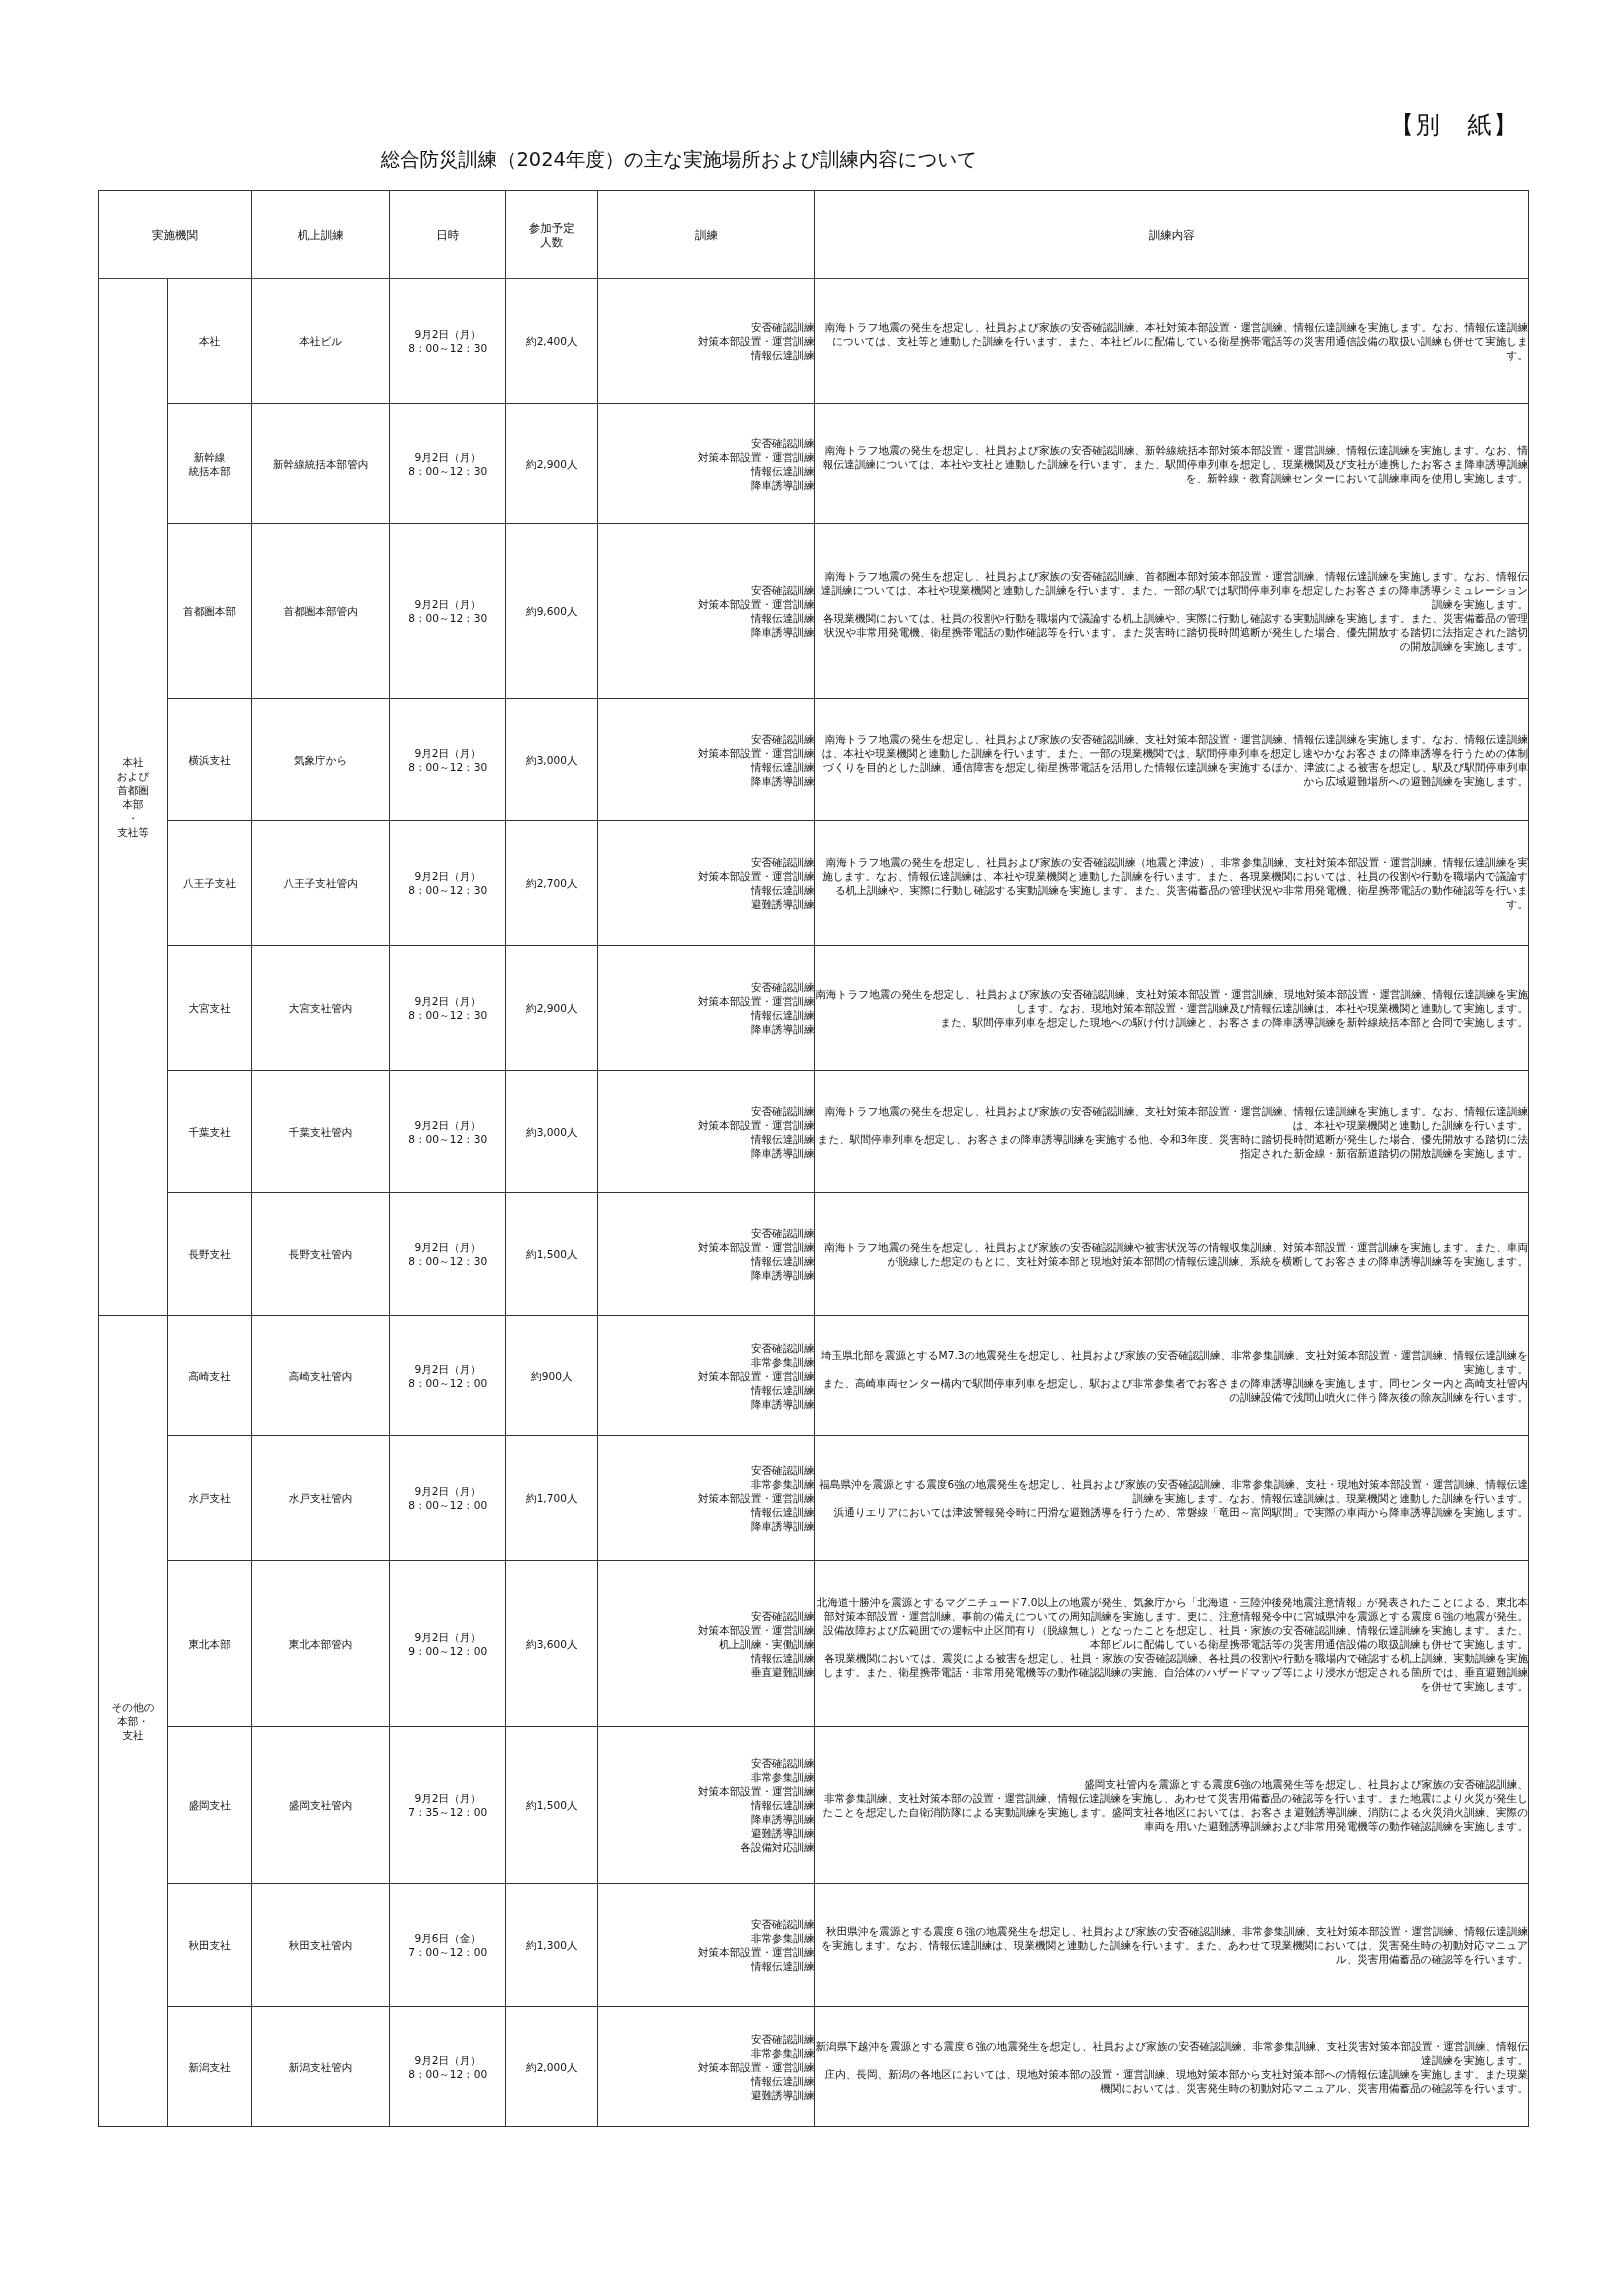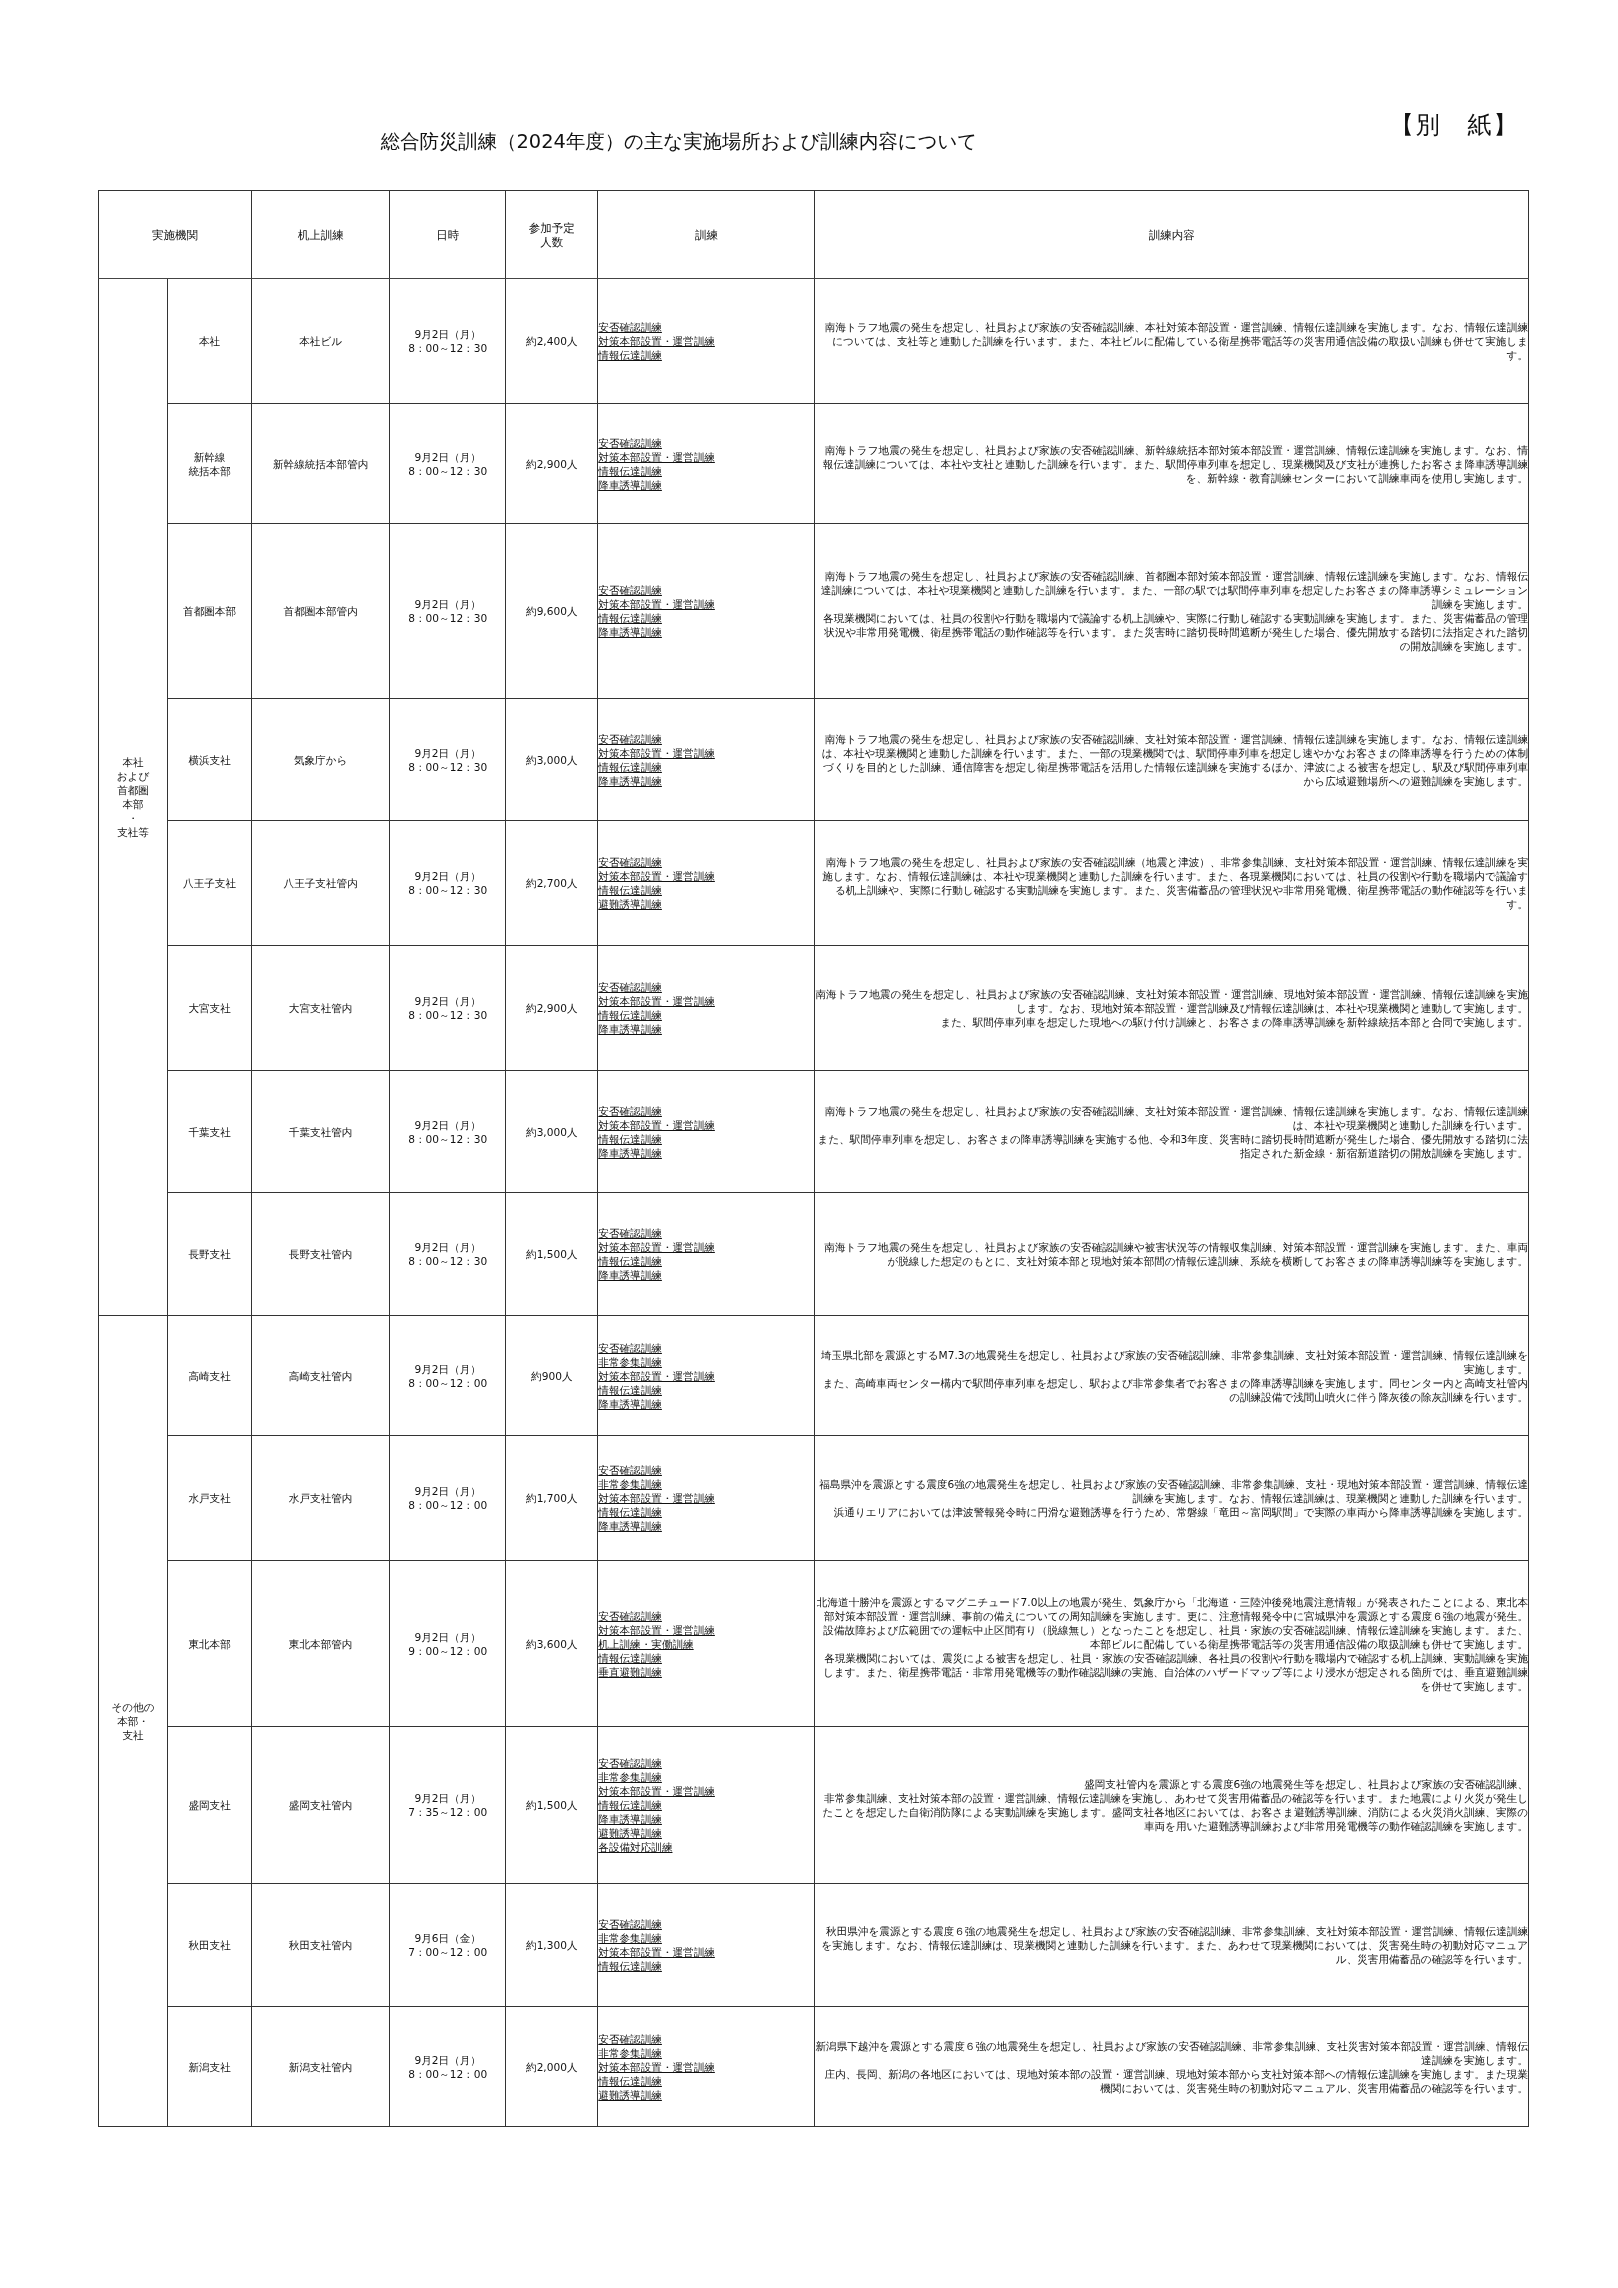--- a/index.html
+++ b/index.html
@@ -1,24 +1,24 @@
 <!DOCTYPE html>
 <html style="font-size:14.8px"><head>
 <meta charset="utf-8">
 <style>
   html, body { margin:0; padding:0; background:#ffffff; }
   body { width:1619px; height:2289px; position:relative; font-family:"DejaVu Sans", sans-serif; color:#111; }
   .annex { position:absolute; top:109px; right:100px; font-size:24px; letter-spacing:1.8px; }
-  .title { position:absolute; top:128px; left:0; width:1358px; text-align:center; font-size:19.4px; }
+  .title { position:absolute; top:146px; left:0; width:1358px; text-align:center; font-size:19.4px; }
   table.main { position:absolute; top:190px; left:98px; width:1431px; border-collapse:collapse; table-layout:fixed; border:1.8px solid #444; }
   table.main td, table.main th { border:0.9px solid #333; font-size:10.6px; line-height:14px; font-weight:normal; vertical-align:middle; padding:0; }
   table.main th { height:87px; text-align:center; font-size:11.5px; border-bottom:1.8px solid #444; }
   td.grp { text-align:center; font-size:11px; line-height:15.7px; }
   td.c { text-align:center; }
-  td.train { padding-left:1.8px; text-align:left;text-decoration:underline; }
+  td.train { padding-left:1.8px; text-align:right; }
   td.content { padding:0 3.7px 0 1.8px; text-align:right; font-size:10.6px; line-height:14.8px; }
   .train-line { display:block; white-space:nowrap; }
   tr.r1 { height:125px; } tr.r2 { height:120px; } tr.r3 { height:175px; } tr.r4 { height:122px; }
   tr.r5 { height:125px; } tr.r6 { height:125px; } tr.r7 { height:122px; } tr.r8 { height:123px; }
   tr.r9 { height:120px; } tr.r10 { height:125px; } tr.r11 { height:166px; } tr.r12 { height:157px; }
   tr.r13 { height:123px; } tr.r14 { height:120px; }
   tr.gstart td { border-top:1.8px solid #444; }
   .pre { white-space:pre-line; }
 </style>
 </head>

